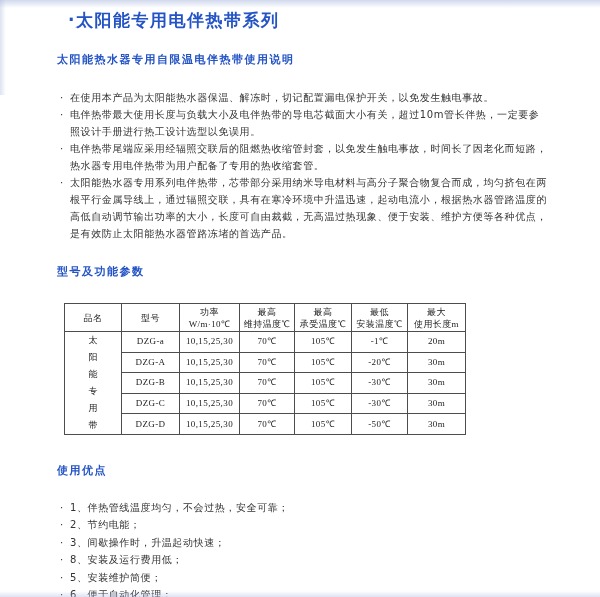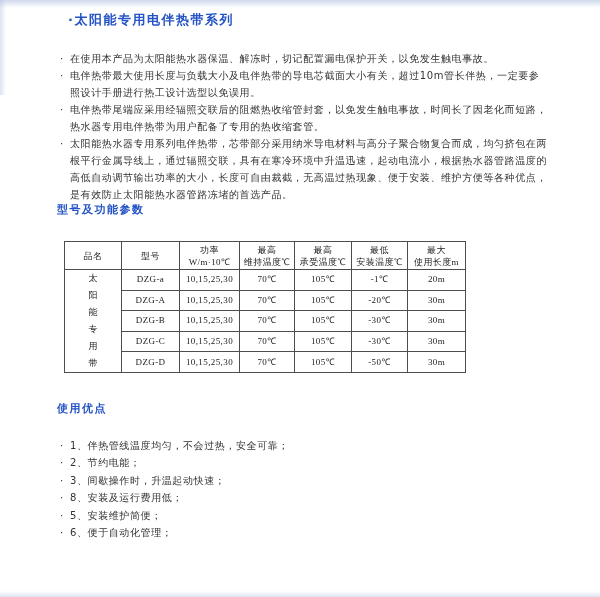--- a/index.html
+++ b/index.html
@@ -22,34 +22,34 @@
     background: linear-gradient(180deg, rgba(170,185,222,0.55), rgba(255,255,255,0)); }
   .scan-edge.bottom { bottom:0; left:0; right:0; height:6px;
     background: linear-gradient(0deg, rgba(170,185,222,0.40), rgba(255,255,255,0)); }
   .scan-edge.left { top:0; left:0; width:6px; height:95px;
     background: linear-gradient(90deg, rgba(170,185,222,0.40), rgba(255,255,255,0)); }
 
   .page { padding: 12px 52px 0 57px; }
 
   .doc-title {
     margin: 0 0 0 11px;
-    font-size: 13px; font-weight: bold;
+    font-size: 17px; font-weight: bold;
     color: var(--heading-blue);
     letter-spacing: 1.5px;
     line-height: 16px;
   }
   .section-heading {
     margin: 0;
     font-size: 11px; font-weight: bold;
     color: var(--heading-blue);
     letter-spacing: 1.5px;
     line-height: 14px;
   }
   .h-usage   { margin-top: 25px; }
-  .h-specs   { }
+  .h-specs   { margin-top: 23px; }
   .h-advant  { margin-top: 29px; }
 
   ul.notes, ul.advantages { list-style: none; margin: 0; padding: 0; }
   ul.notes { margin-top: 22px; width: 490px; margin-left: 3px; }
   ul.notes li, ul.advantages li {
     display: flex;
     font-size: 10px;
     line-height: 17px;
     letter-spacing: 0.6px;
     color: var(--body-text);
@@ -90,20 +90,21 @@
 <body>
 
 <div class="scan-edge top"></div>
 <div class="scan-edge left"></div>
 <div class="scan-edge bottom"></div>
 
 <div class="page">
 
   <h1 class="doc-title">·太阳能专用电伴热带系列</h1>
 
+  <h2 class="section-heading h-usage">太阳能热水器专用自限温电伴热带使用说明</h2>
 
   <ul class="notes">
     <li>
       <span class="dot">·</span>
       <span class="note-text">在使用本产品为太阳能热水器保温、解冻时，切记配置漏电保护开关，以免发生触电事故。</span>
     </li>
     <li>
       <span class="dot">·</span>
       <span class="note-text">电伴热带最大使用长度与负载大小及电伴热带的导电芯截面大小有关，超过10m管长伴热，一定要参照设计手册进行热工设计选型以免误用。</span>
     </li>

